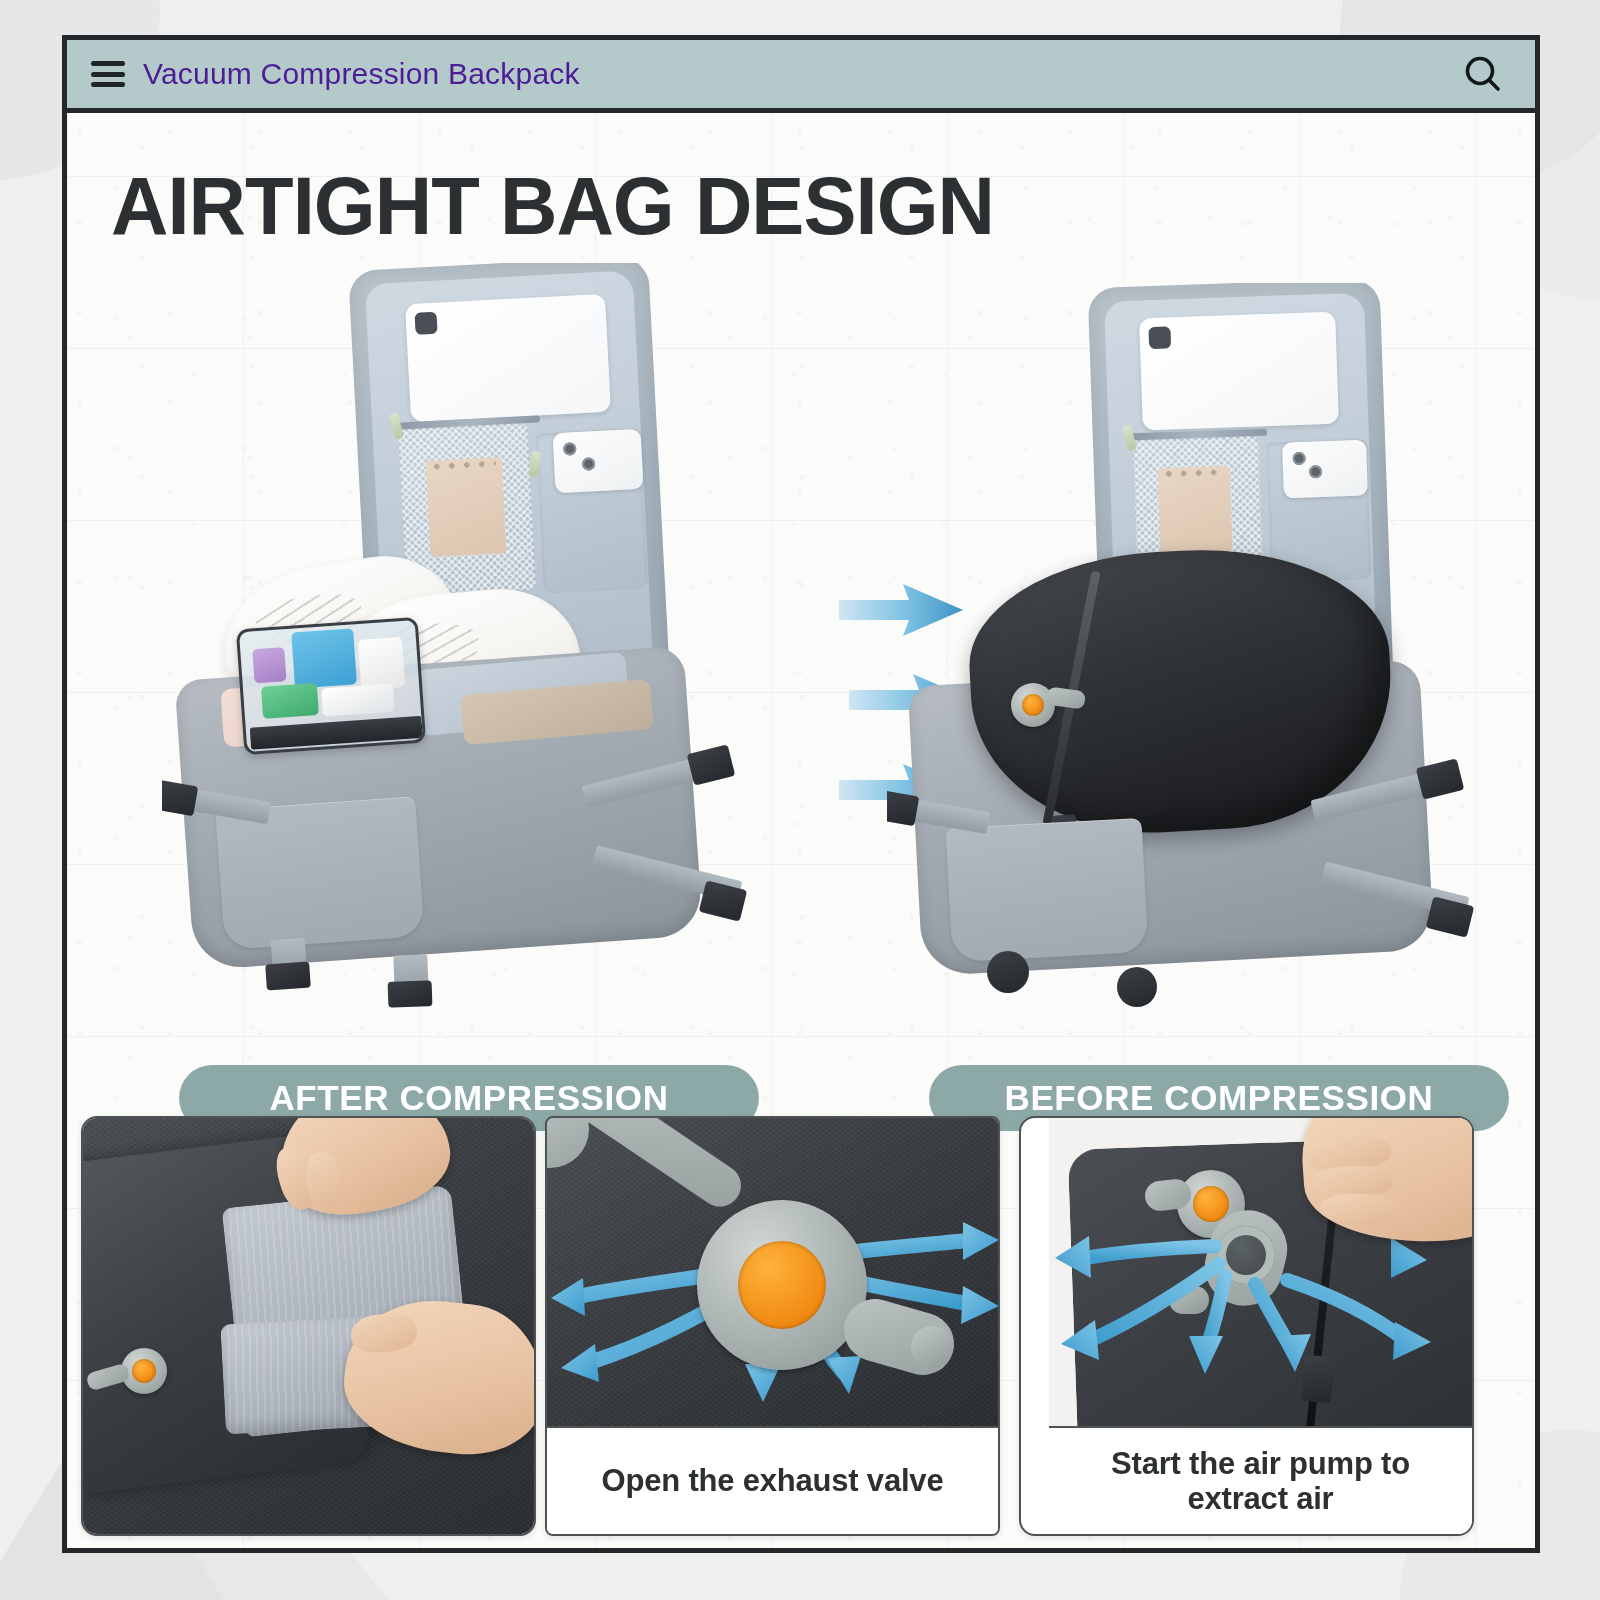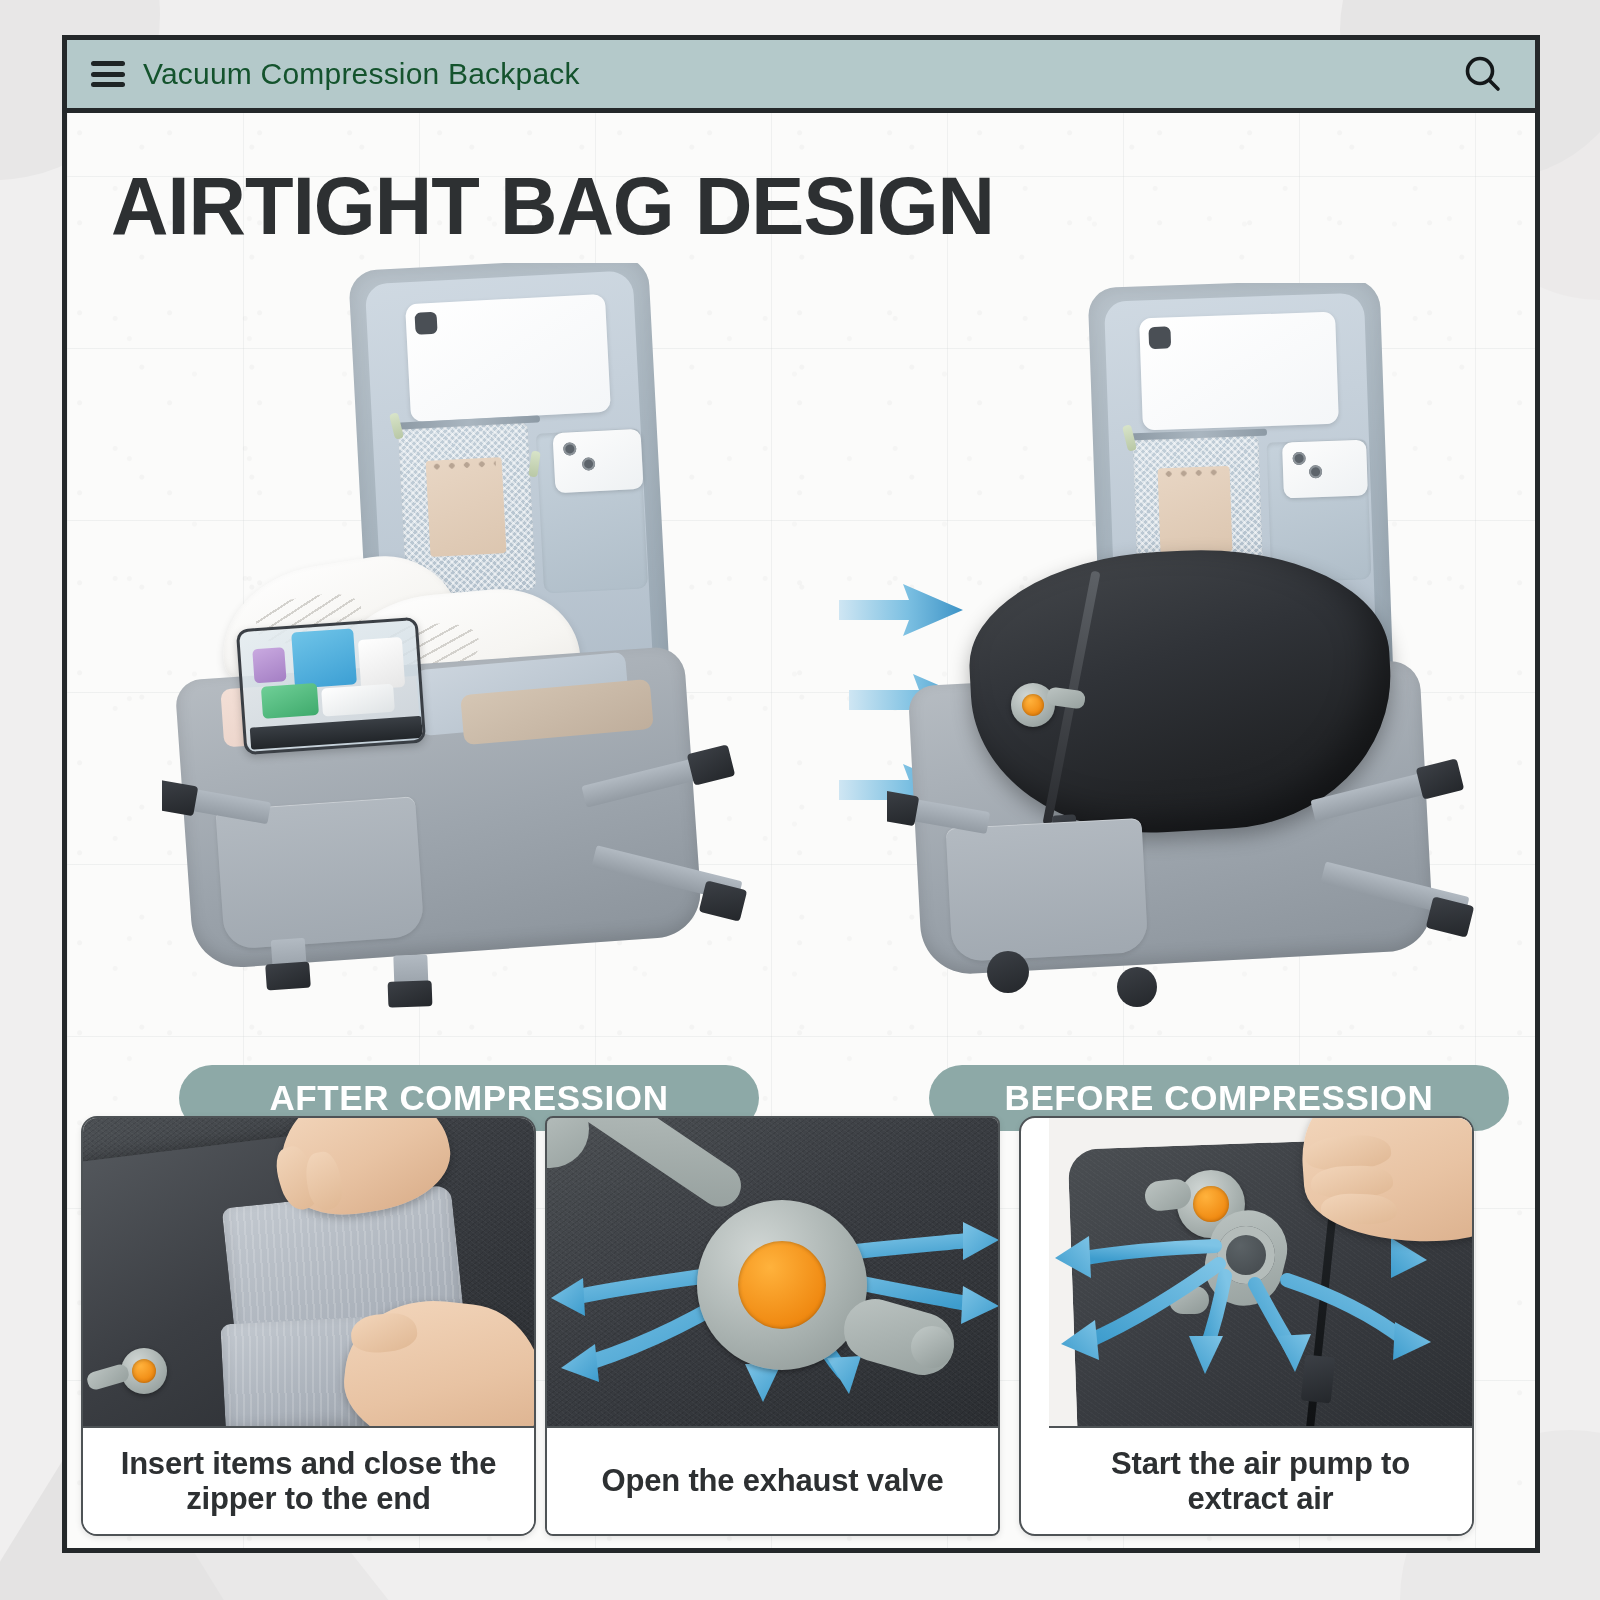--- a/index.html
+++ b/index.html
@@ -90,21 +90,21 @@
     display: flex; flex-direction: column;
     justify-content: space-between;
     margin-right: 18px;
     flex: 0 0 auto;
   }
   #hamburger i {
     display: block; height: 5px; width: 100%;
     background: #1f2526; border-radius: 3px;
   }
   #header-title {
-    font-size: 30px; color: #14532d;
+    font-size: 30px; color: #4c1d95;
     letter-spacing: .2px; font-weight: 400;
     white-space: nowrap;
   }
   #search-icon { margin-left: auto; flex: 0 0 auto; display:block; }
 
   
   #canvas {
     position: relative;
     width: 100%; height: 1440px;
     background:
@@ -546,21 +546,20 @@
           <div class="cloth-gray" style="left:140px; top:200px; width:250px; height:110px; transform:rotate(-3deg);"></div>
 
           <div class="hand" style="left:196px; top:-26px; width:170px; height:120px;
                       border-radius:40% 50% 46% 44% / 60% 56% 40% 40%; transform:rotate(-10deg);"></div>
           <div class="finger" style="left:196px; top:28px; width:36px; height:64px; transform:rotate(-18deg);"></div>
           <div class="finger" style="left:224px; top:34px; width:34px; height:58px; transform:rotate(-10deg);"></div>
           <div class="hand" style="left:262px; top:184px; width:200px; height:150px;
                       border-radius:46% 40% 40% 52% / 52% 60% 40% 42%; transform:rotate(6deg);"></div>
           <div class="finger" style="left:268px; top:196px; width:66px; height:38px; transform:rotate(-6deg);"></div>
         </div>
-        <div class="step-caption">Insert items and close the zipper to the end</div>
       </div>
 
       <div class="step-card" id="step-2">
         <div class="step-photo">
           <div class="fabric-dark"></div>
 
           <svg style="position:absolute; inset:0;" width="455" height="312" viewBox="0 0 455 312">
             <defs>
               <linearGradient id="vg" x1="0" y1="0" x2="1" y2="1">
                 <stop offset="0%" stop-color="#7ec4e6"></stop>

